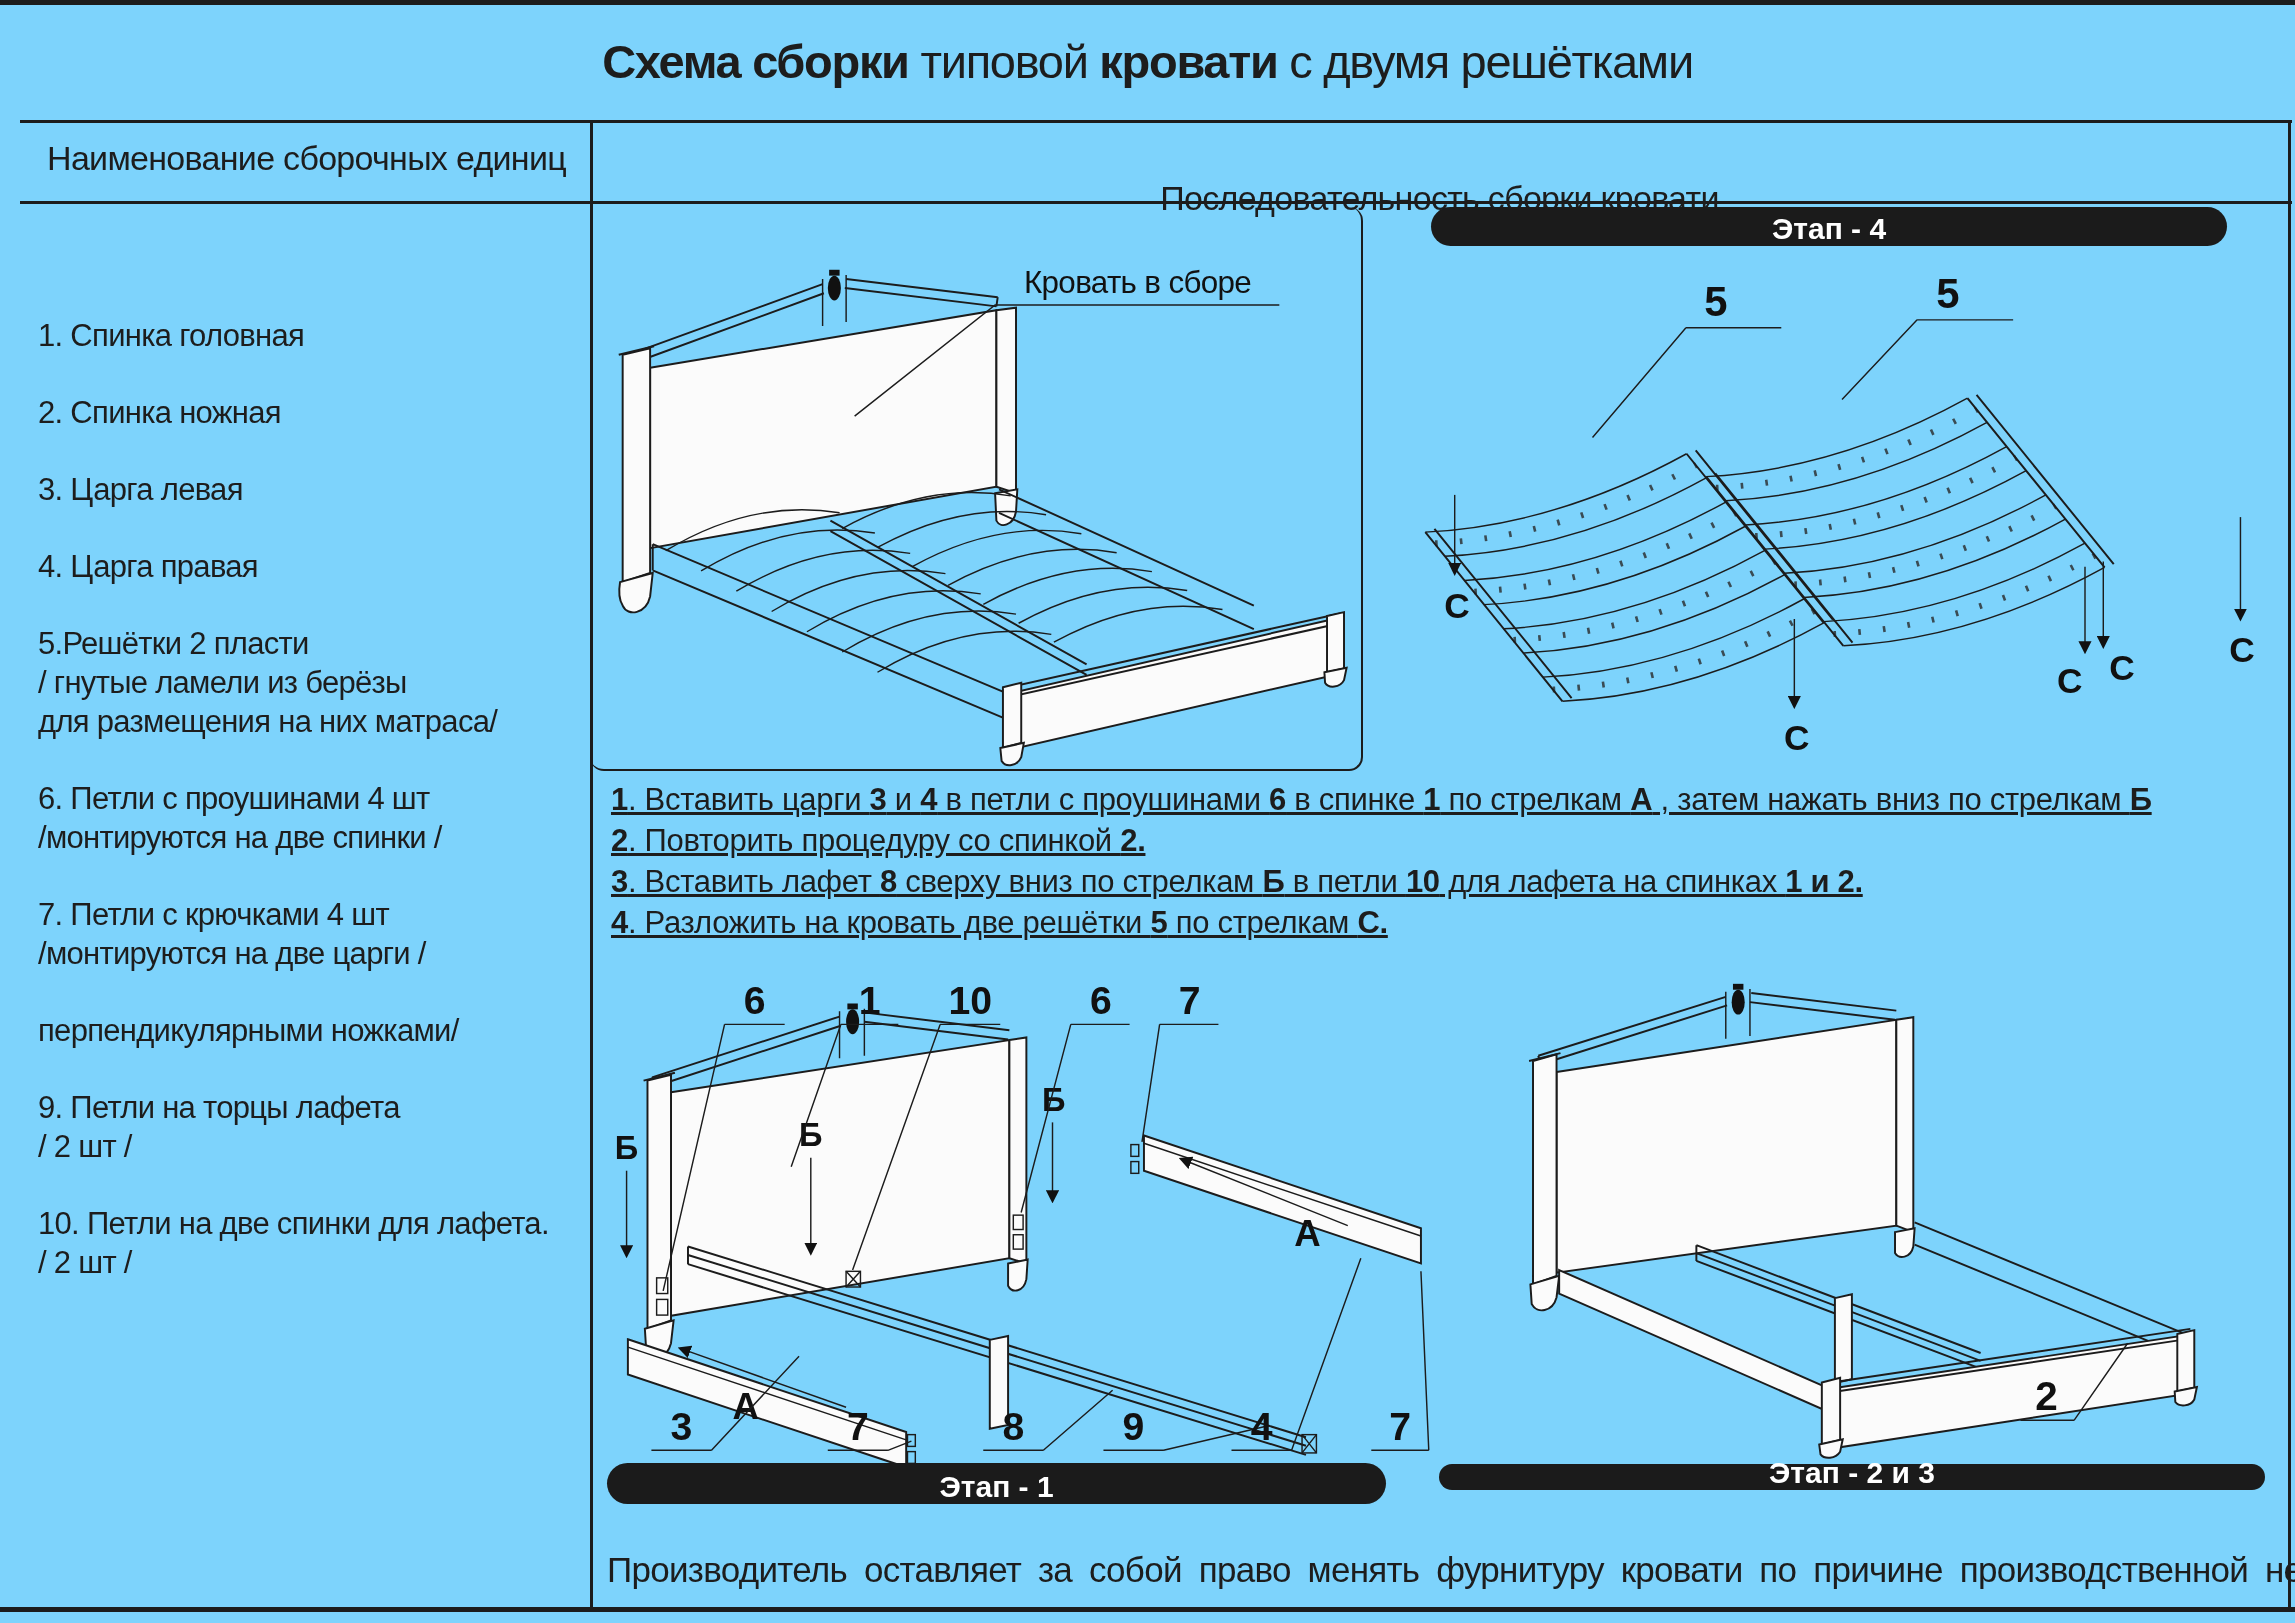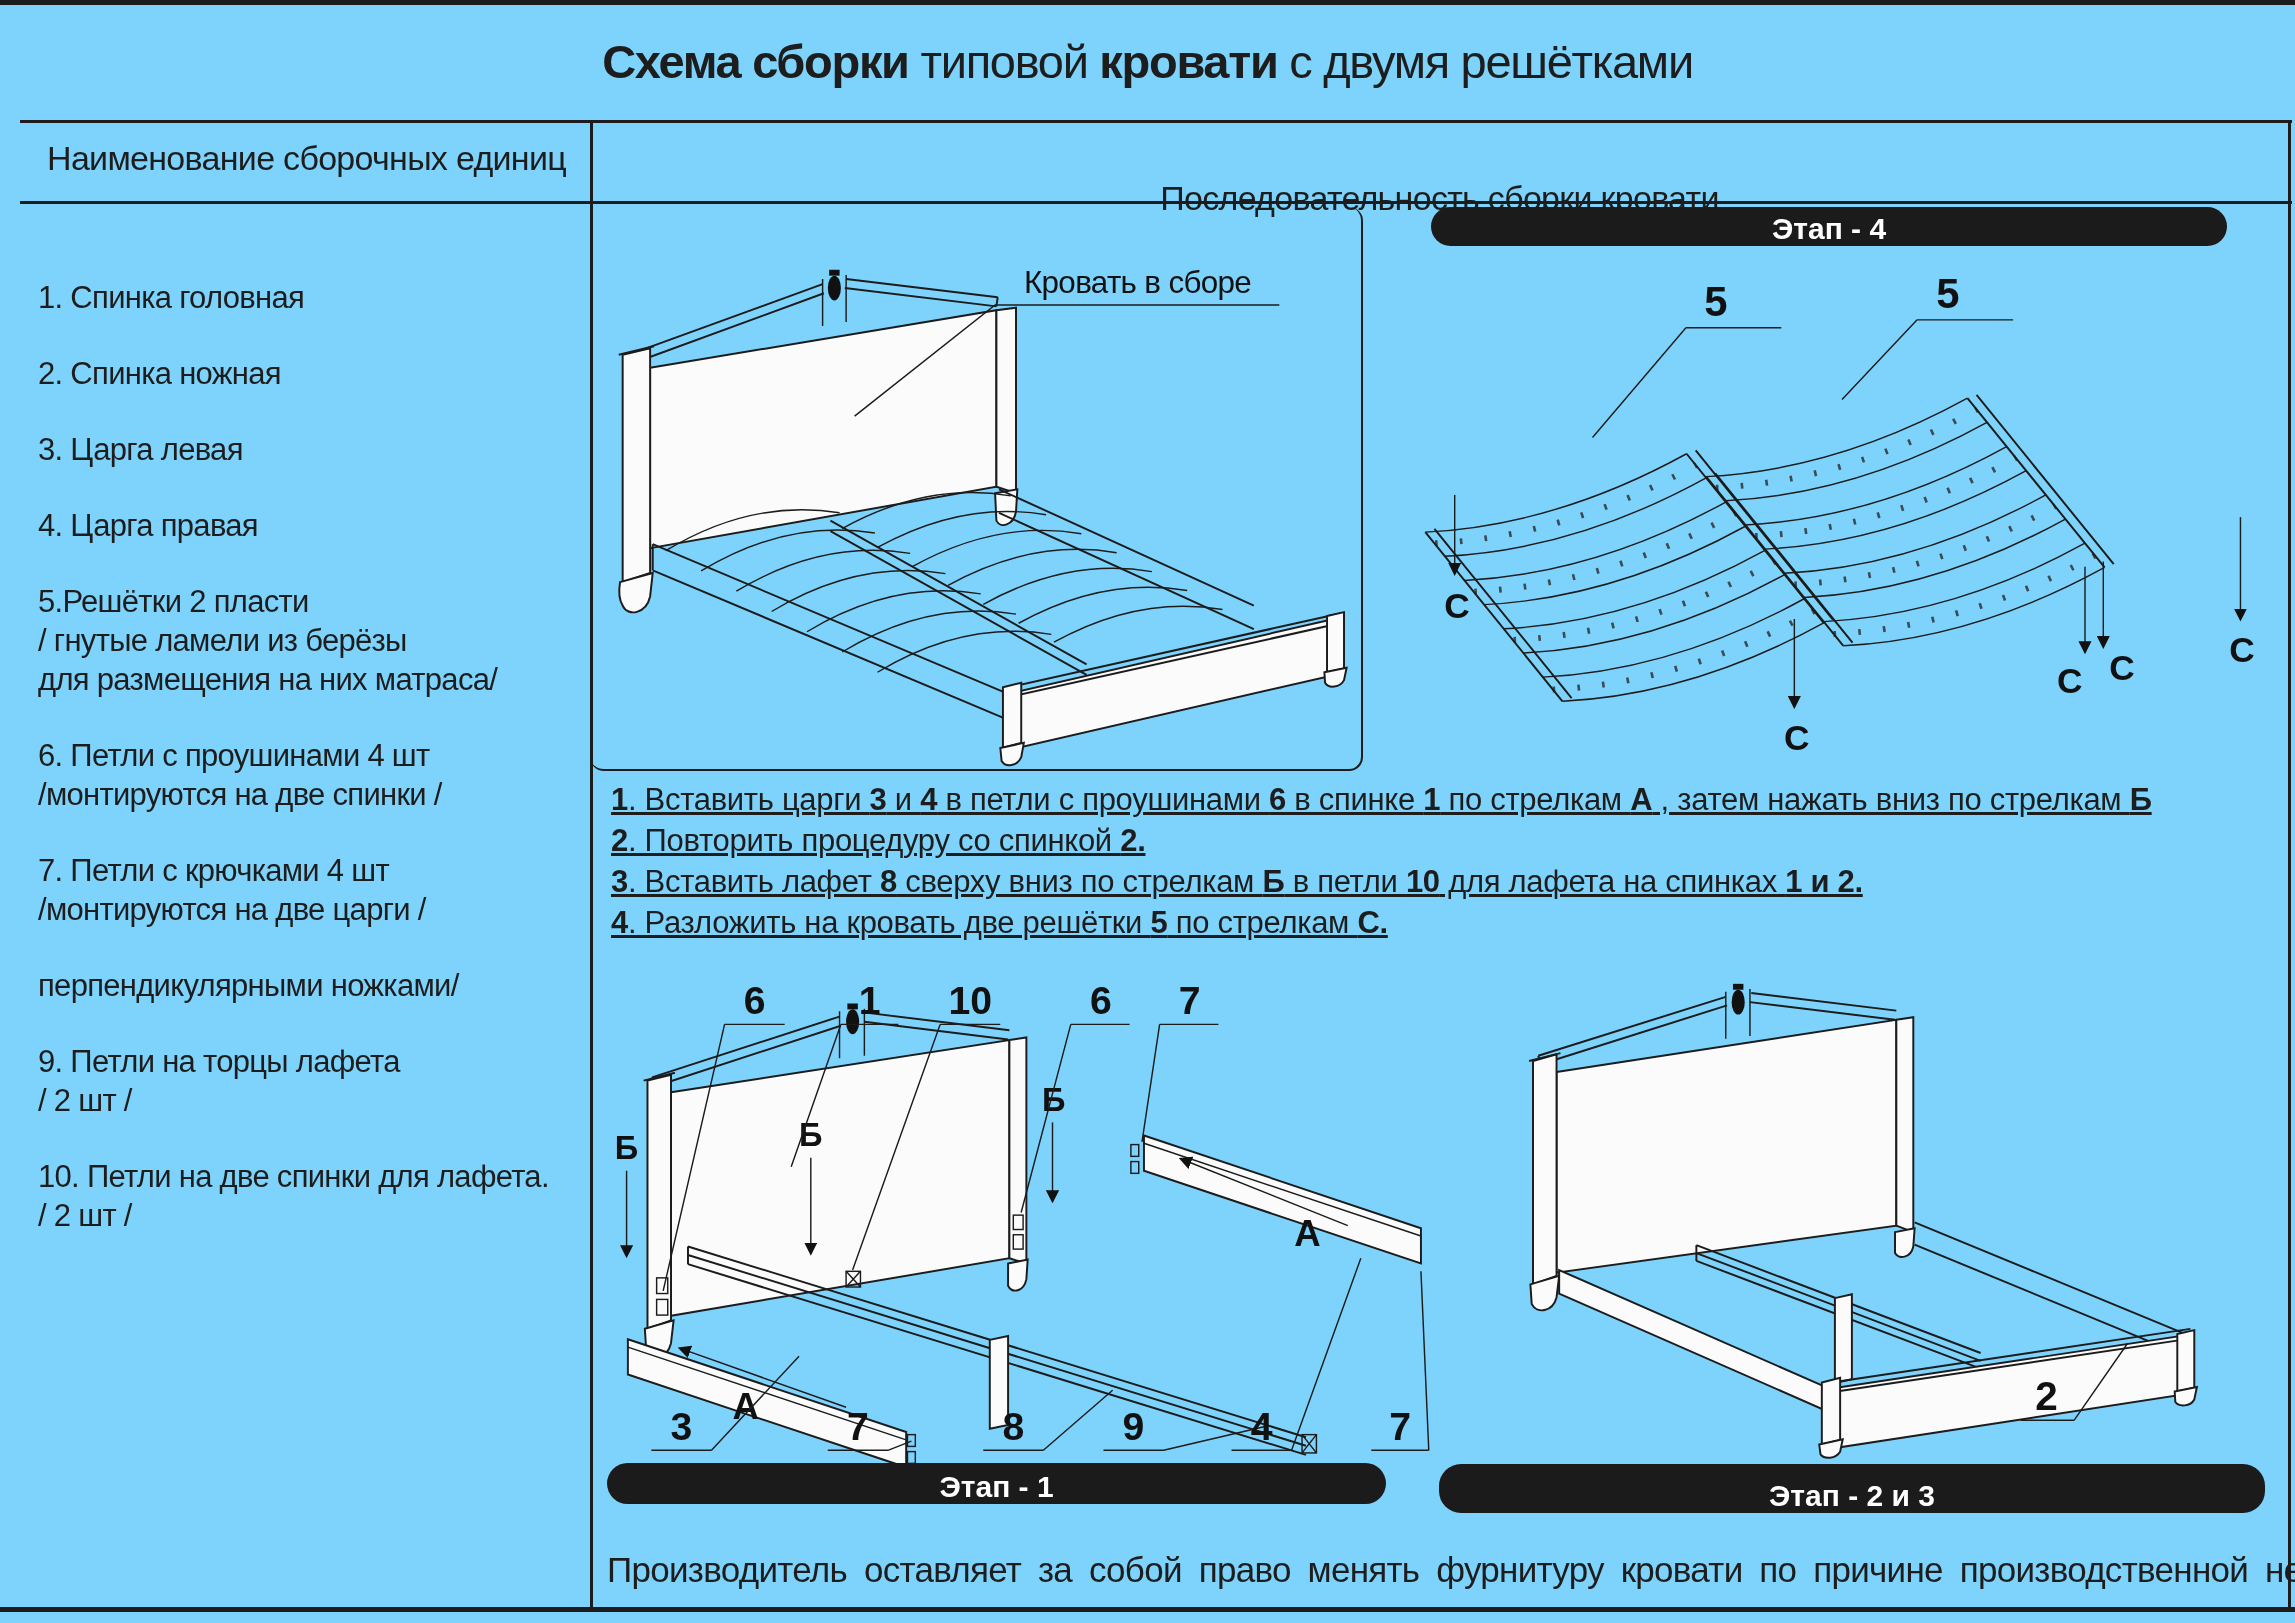--- a/index.html
+++ b/index.html
@@ -4,21 +4,21 @@
 <style>
   html,body{margin:0;padding:0;background:#fff;}
   .page{position:relative;width:2295px;height:1624px;background:#7dd3fc;overflow:hidden;
         font-family:"Liberation Sans",sans-serif;color:#1d1d1d;}
   .rule{position:absolute;background:#1c1c1c;}
   .title{position:absolute;top:34px;left:0;width:100%;text-align:center;
          font-size:47px;letter-spacing:-1.3px;white-space:nowrap;}
   .title .b{font-weight:700;}
   .colhead{position:absolute;top:139px;font-size:34px;letter-spacing:-0.7px;text-align:center;}
   .parts{position:absolute;left:38px;top:278px;width:548px;font-size:31px;letter-spacing:-0.7px;}
-  .parts .item{margin-bottom:37px;line-height:39px;}
+  .parts .item{margin-bottom:37px;line-height:39px;margin-top:38px;}
   .bedbox{position:absolute;left:590px;top:207px;width:771px;height:562px;
           border-right:2.6px solid #1c1c1c;border-bottom:2.6px solid #1c1c1c;box-sizing:content-box;border-radius:14px;}
   .banner{position:absolute;background:#1b1b1b;border-radius:22px;color:#fff;
           display:flex;align-items:flex-end;justify-content:center;
           font-size:30px;font-weight:700;letter-spacing:0;}
   .instr{position:absolute;left:611px;top:779px;width:1673px;font-size:31px;letter-spacing:-0.3px;}
   .instr .line{height:41px;line-height:41px;white-space:nowrap;text-decoration:underline;}
   .instr .b{font-weight:700;}
   .footer{position:absolute;left:607px;top:1550px;width:1680px;text-align:center;
           font-size:35px;letter-spacing:-0.7px;word-spacing:7.8px;white-space:nowrap;}
@@ -340,20 +340,20 @@
       <polygon class="fillw" points="602,670 1148,588 1148,678 602,762"></polygon>
       <path class="ln" d="M594,662 L1156,578 M594,677 L1156,593"></path>
       <polygon class="fillw" points="592,660 620,653 620,748 592,755"></polygon>
       <path class="fillw" d="M588,755 L624,747 L620,766 C613,777 596,778 590,770 Z"></path>
       <polygon class="fillw" points="1136,586 1162,580 1162,668 1136,674"></polygon>
       <path class="fillw" d="M1132,674 L1166,667 L1162,686 C1156,697 1139,698 1133,690 Z"></path>
     </g>
     <path class="thin" d="M896,718 L978,718 M978,718 L1060,600"></path>
     <text class="lbl" x="936" y="702" text-anchor="middle" font-size="62">2</text>
   </svg>
-  <div class="banner" style="left:1439px;top:1464px;width:826px;height:49px;">
+  <div class="banner" style="left:1439px;top:1464px;width:826px;height:26px;">
     <span>Этап -  2 и 3</span>
   </div>
 
   <div class="footer">Производитель  оставляет  за  собой  право  менять  фурнитуру  кровати  по  причине производственной необходимости</div>
 
 </div>
 
 
 </body></html>

